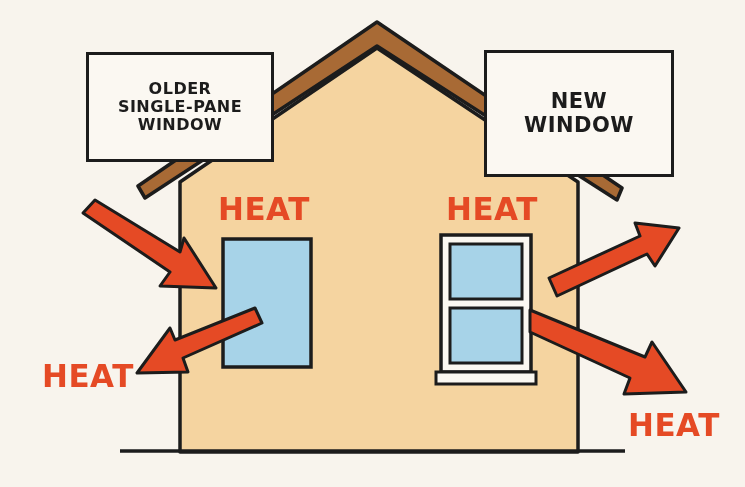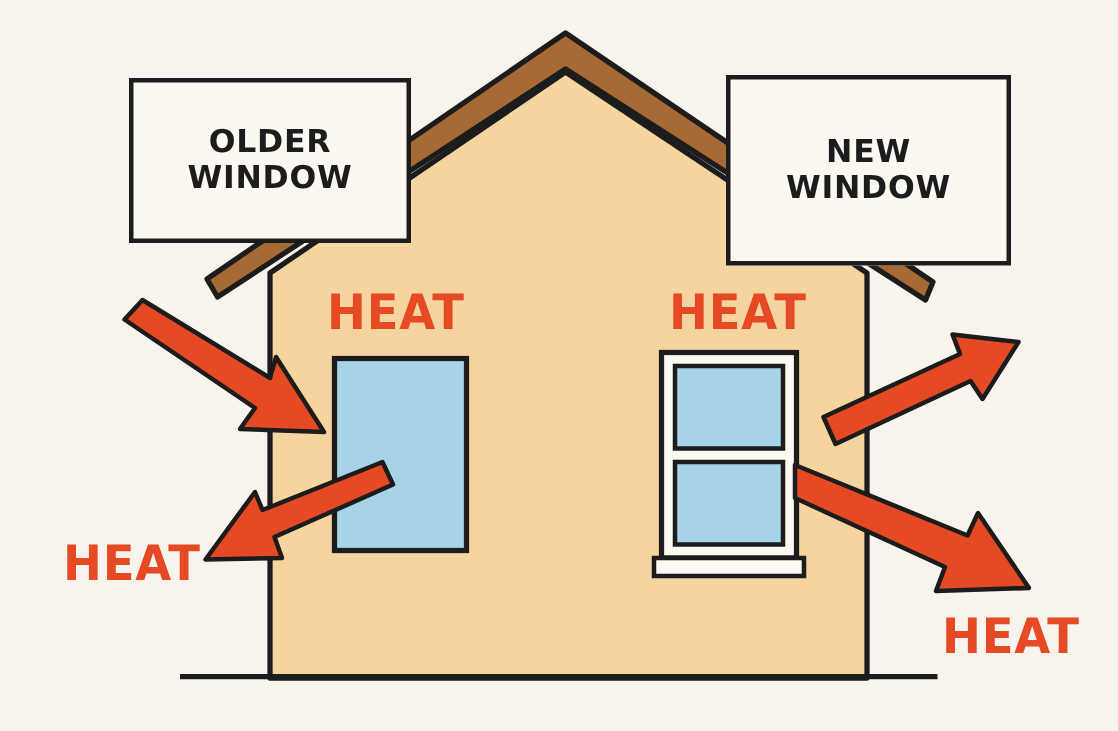--- a/index.html
+++ b/index.html
@@ -59,22 +59,23 @@
 
     <polygon points="83,213 95,200 180,252 184,238 216,288 160,286 170,272" fill="#e54a25" stroke="#1c1c1c" stroke-width="3" stroke-linejoin="round"></polygon>
 
     <polygon points="262,323 255,308 175,340 170,328 137,373 188,372 183,358" fill="#e54a25" stroke="#1c1c1c" stroke-width="3" stroke-linejoin="round"></polygon>
 
     <polygon points="549,278 557,296 647,254 655,266 679,228 635,223 640,236" fill="#e54a25" stroke="#1c1c1c" stroke-width="3" stroke-linejoin="round"></polygon>
 
     <polygon points="530,310 530,332 630,378 624,394 686,392 652,342 645,357" fill="#e54a25" stroke="#1c1c1c" stroke-width="3" stroke-linejoin="round"></polygon>
   </svg>
 
-  <div class="label-box" style="left:86px; top:52px; width:188px; height:110px; font-size:21px;">
+  <div class="label-box" style="left:86px; top:52px; width:188px; height:110px; font-size:16px;">
     <span>OLDER</span>
+    <span>SINGLE-PANE</span>
     <span>WINDOW</span>
   </div>
   <div class="label-box" style="left:484px; top:50px; width:190px; height:127px; font-size:19px;">
     <span style="font-size:21px;">NEW</span>
     <span style="font-size:21px;">WINDOW</span>
   </div>
 
   <div class="heat" style="left:218px; top:190px;">HEAT</div>
   <div class="heat" style="left:42px; top:357px;">HEAT</div>
   <div class="heat" style="left:446px; top:190px;">HEAT</div>

